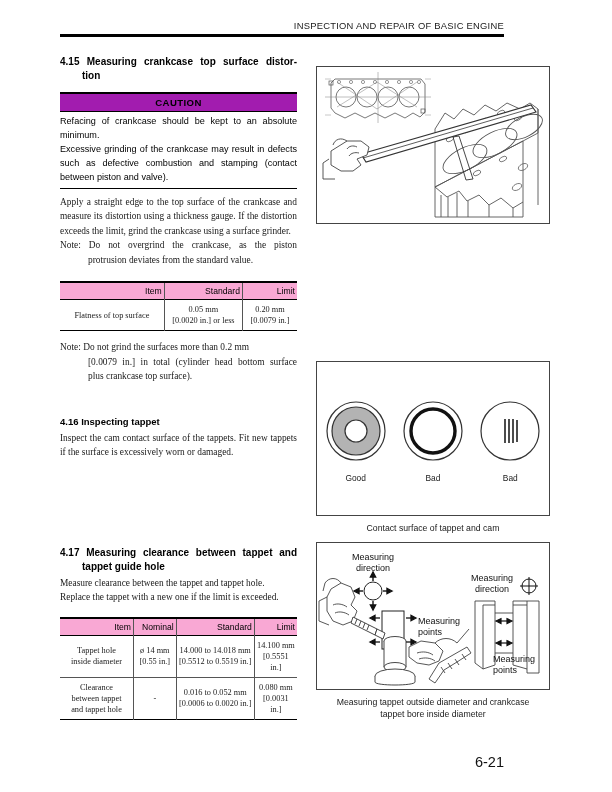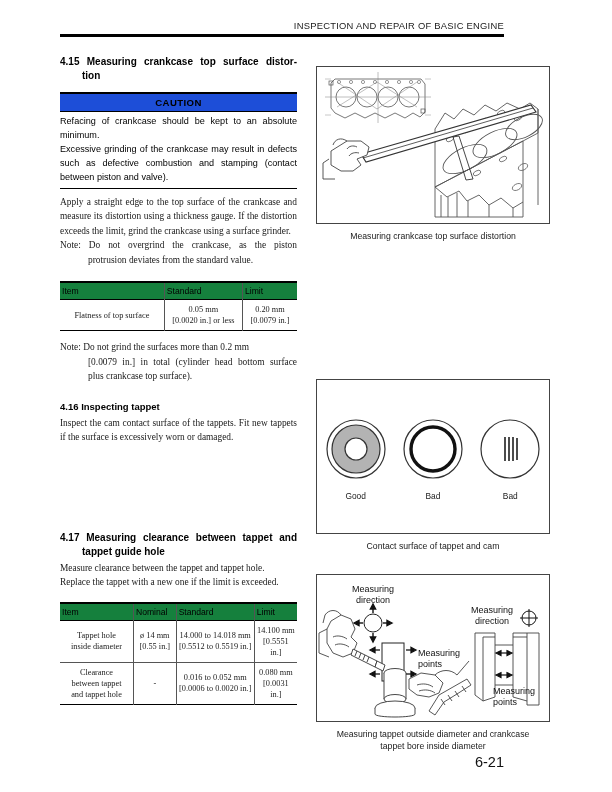--- a/index.html
+++ b/index.html
@@ -67,21 +67,21 @@
     font-family: "Liberation Sans", sans-serif;
     font-size: 9.5px;
     font-weight: bold;
     line-height: 14px;
     margin: 0;
   }
 
   
   .caution {
     margin-top: 9px;
-    background: #1d4ed8;
+    background: #a21caf;
     border-top: 2.5px solid #000;
     border-bottom: 1.4px solid #000;
     text-align: center;
     font-family: "Liberation Sans", sans-serif;
     font-size: 9.6px;
     font-weight: bold;
     letter-spacing: 0.4px;
     padding: 2.5px 0 3px 0;
   }
   .caution-body {
@@ -119,25 +119,25 @@
   .note-hang .nl3 { display: block; padding-left: 28px; }
 
   
   table.spec {
     border-collapse: collapse;
     width: 100%;
     font-family: "Liberation Serif", serif;
     table-layout: fixed;
   }
   table.spec thead th {
-    background: #15803d;
+    background: #f9a8d4;
     font-family: "Liberation Sans", sans-serif;
     font-size: 8.6px;
     font-weight: normal;
-    text-align: left;
+    text-align: right;
     padding: 3px 2px;
     border-left: 0.9px solid #555;
     border-right: 0.9px solid #555;
   }
   table.spec thead tr {
     border-top: 2.2px solid #000;
     border-bottom: 1.1px solid #000;
   }
   table.spec tbody td {
     font-size: 8.3px;
@@ -258,21 +258,21 @@
         </tbody>
       </table>
     </div>
 
     <div class="note-hang" style="margin-top:9px;">
       <span class="nl1">Note: Do not grind the surfaces more than 0.2 mm</span>
       <span class="nl2" style="text-align:justify;text-align-last:justify;">[0.0079 in.] in total (cylinder head bottom surface</span>
       <span class="nl3">plus crankcase top surface).</span>
     </div>
 
-    <div class="sec-head-simple" style="margin-top:16px;">4.16 Inspecting tappet</div>
+    <div class="sec-head-simple" style="margin-top:31px;">4.16 Inspecting tappet</div>
     <div class="body-serif" style="margin-top:2px;">
       <p>Inspect the cam contact surface of the tappets. Fit new tappets if the surface is excessively worn or damaged.</p>
     </div>
 
     <div class="sec-head" style="margin-top:86px;">
       <span class="l1">4.17 Measuring clearance between tappet and</span>
       <span class="l2">tappet guide hole</span>
     </div>
     <div class="body-serif" style="margin-top:2px;">
       <p style="text-align:left;">Measure clearance between the tappet and tappet hole.</p>
@@ -416,21 +416,20 @@
 
         <g fill="#ffffff" stroke="#444" stroke-width="0.9">
           <path d="M14 84 L30 74 L44 74 L52 80 L50 88 L40 92 L44 98 L36 104 L24 104 L14 98 Z"></path>
           <path d="M30 74 C24 70 18 72 16 78" fill="none"></path>
           <path d="M40 80 C36 78 32 79 30 82" fill="none"></path>
           <path d="M42 86 C38 85 34 86 32 89" fill="none"></path>
           <path d="M12 92 L6 96 L6 112 L18 112" fill="none"></path>
         </g>
       </svg>
     </div>
-    <div class="figure-caption">Measuring crankcase top surface distortion</div>
 
     <div class="figure-frame" style="height:155px;margin-top:137px;">
       <div class="tappet-row">
 
         <div class="tappet-item">
           <svg width="62" height="62" viewBox="0 0 62 62">
             <circle cx="31" cy="31" r="29" fill="#ffffff" stroke="#333" stroke-width="1.2"></circle>
             <circle cx="31" cy="31" r="24" fill="#b3b3b3" stroke="#333" stroke-width="1.2"></circle>
             <circle cx="31" cy="31" r="11" fill="#ffffff" stroke="#333" stroke-width="1.2"></circle>
           </svg>
@@ -455,21 +454,21 @@
               <line x1="38" y1="20" x2="38" y2="42"></line>
             </g>
           </svg>
           <div class="tappet-label">Bad</div>
         </div>
 
       </div>
     </div>
     <div class="figure-caption">Contact surface of tappet and cam</div>
 
-    <div class="figure-frame" style="height:148px;margin-top:22px;">
+    <div class="figure-frame" style="height:148px;margin-top:8px;">
       <svg width="232" height="146" viewBox="0 0 232 146">
 
         <text x="56" y="17" font-family="Liberation Sans, sans-serif" font-size="9" fill="#111" text-anchor="middle">Measuring</text>
         <text x="56" y="28" font-family="Liberation Sans, sans-serif" font-size="9" fill="#111" text-anchor="middle">direction</text>
 
         <circle cx="56" cy="48" r="9" fill="none" stroke="#222" stroke-width="1"></circle>
         <g stroke="#111" stroke-width="1.4" fill="#111">
           <line x1="56" y1="38" x2="56" y2="32"></line>
             <polygon points="56,29 53.4,34 58.6,34"></polygon>
           <line x1="56" y1="58" x2="56" y2="64"></line>

